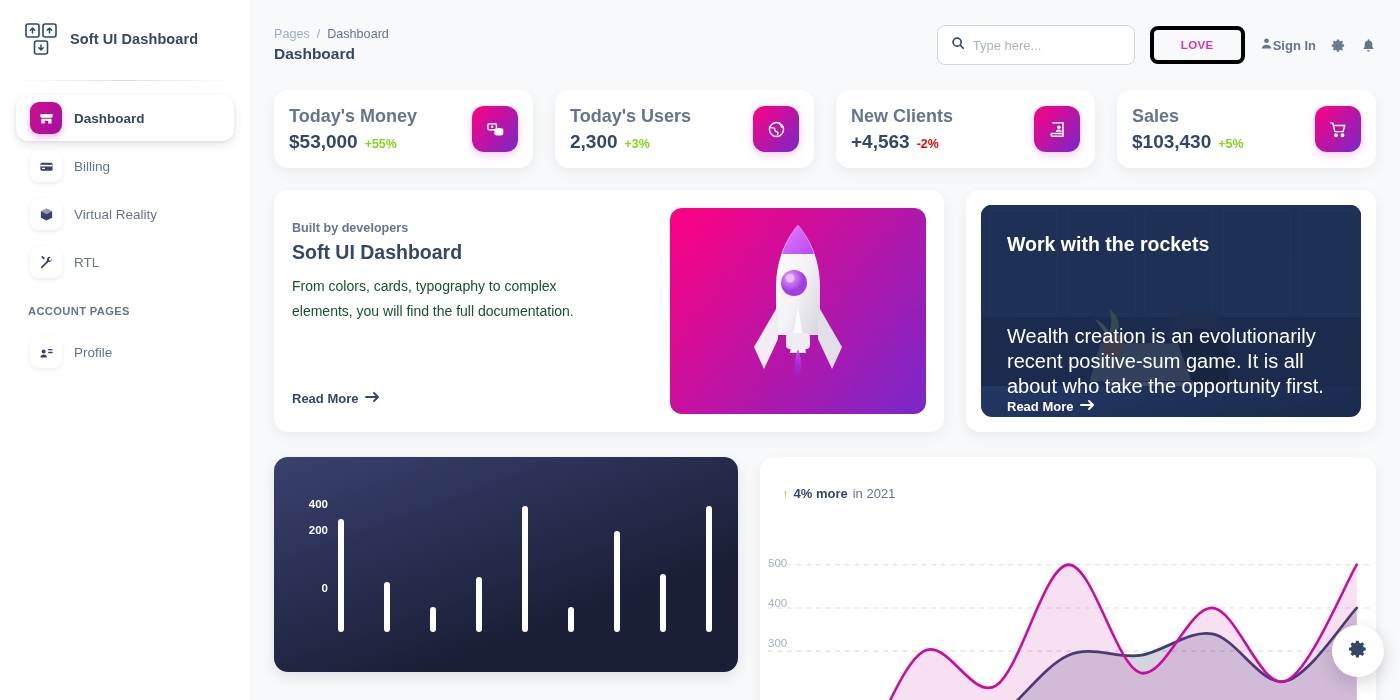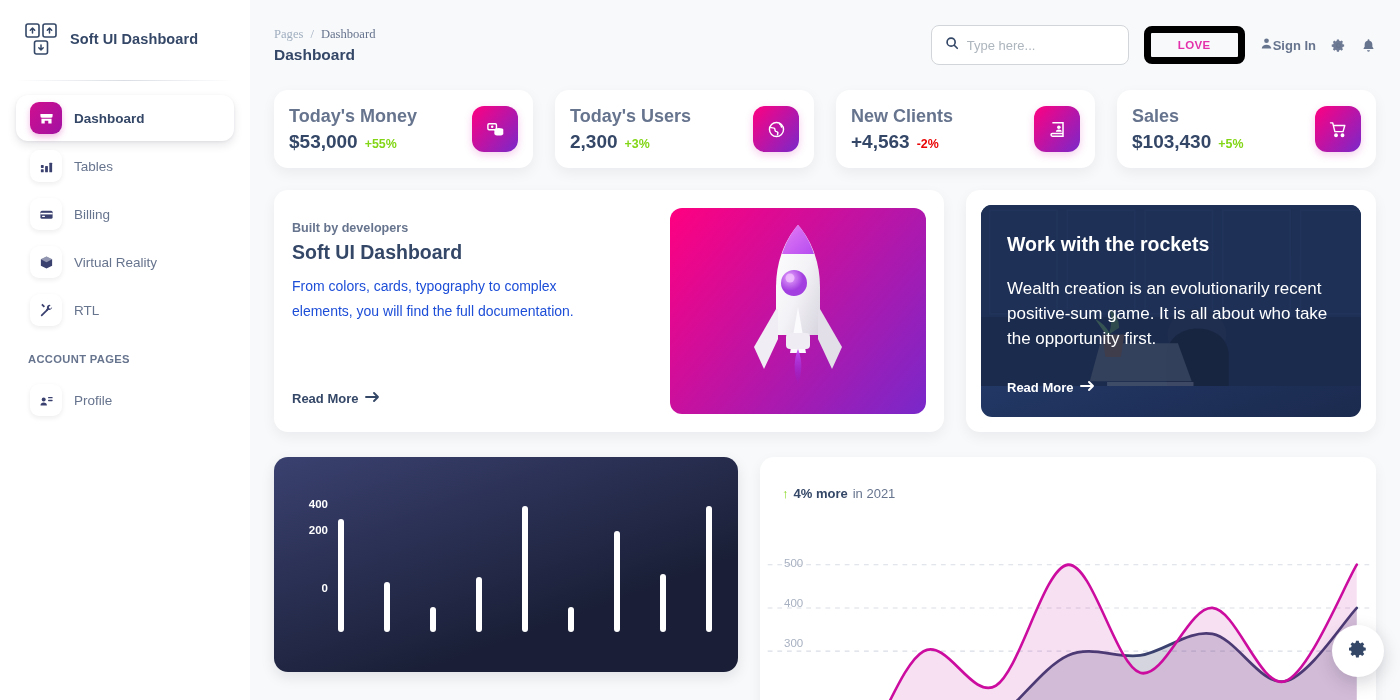--- a/index.html
+++ b/index.html
@@ -70,42 +70,42 @@
 
   
   .main { flex: 1; height: 700px; position: relative; padding: 0 16px; overflow: hidden; }
 
   
   .navbar {
     height: 90px; display: flex; align-items: center; justify-content: space-between;
     padding: 0 8px;
   }
   .crumbs { display: flex; flex-direction: column; gap: 4px; }
-  .crumb-line { display: flex; align-items: center; gap: 7px; font-size: 12.6px; font-family: Liberation Serif, serif; }
+  .crumb-line { display: flex; align-items: center; gap: 7px; font-size: 12.6px; }
   .crumb-muted { color: #a0aec0; }
   .crumb-sep { color: #a0aec0; }
   .crumb-cur { color: #67748e; }
   .page-title { font-size: 15.5px; font-weight: bold; color: #344767; }
   .nav-right { display: flex; align-items: center; gap: 15px; }
   .search-box {
     width: 198px; height: 40px;
     border: 1px solid #d2d6da; border-radius: 8px;
     background: #fff;
     display: flex; align-items: center; gap: 8px;
     padding: 0 13px;
   }
   .search-box svg { width: 14px; height: 14px; color: #344767; flex: 0 0 14px; }
   .search-input {
     border: none; outline: none; background: transparent;
     font-family: inherit; font-size: 13px; color: #7f1d1d; width: 100%;
   }
   .search-input::placeholder { color: #adb5bd; }
   .love-btn {
     height: 38px; padding: 0 27px;
-    border: 7px solid #000000; border-radius: 8px;
+    border: 4px solid #000000; border-radius: 8px;
     background: transparent; color: #e331ab;
     font-family: inherit; font-size: 11.5px; font-weight: bold; letter-spacing: .4px;
     cursor: pointer;
   }
   .signin { display: flex; align-items: center; gap: 0; color: #67748e; font-size: 13px; font-weight: bold; cursor: pointer; }
   .signin svg { width: 13px; height: 13px; }
   .icon-btn { color: #67748e; cursor: pointer; display: flex; }
   .icon-btn svg { width: 15px; height: 15px; }
 
   
@@ -135,21 +135,21 @@
   .promo-row { display: flex; gap: 22px; padding: 22px 8px 0 8px; align-items: flex-end; }
   .promo-left {
     flex: 0 0 670px; height: 242px;
     background: #fff; border-radius: 14px;
     box-shadow: 0 5px 14px rgba(20,20,50,.06);
     display: flex; overflow: hidden; padding: 18px;
   }
   .promo-text { flex: 1; display: flex; flex-direction: column; padding: 13px 10px 8px 0; }
   .promo-eyebrow { font-size: 12.6px; font-weight: bold; color: #67748e; margin-bottom: 6px; }
   .promo-title { font-size: 19.5px; font-weight: bold; color: #344767; margin-bottom: 10px; }
-  .promo-body { font-size: 14px; line-height: 25px; color: #1d4ed8; max-width: 320px; }
+  .promo-body { font-size: 14px; line-height: 25px; color: #14532d; max-width: 320px; }
   .promo-link { margin-top: auto; font-size: 13px; font-weight: bold; color: #344767; display: flex; align-items: center; gap: 7px; cursor: pointer; }
   .promo-art {
     flex: 0 0 256px; border-radius: 12px; position: relative; overflow: hidden;
     background: linear-gradient(310deg, #7928ca 0%, #ff0080 100%);
   }
   .rocket { position: absolute; left: 50%; top: 50%; transform: translate(-50%,-50%); width: 120px; height: 180px; }
 
   .promo-right {
     flex: 1 1 0; min-width: 0; height: 242px;
     background: #fff; border-radius: 14px;
@@ -158,21 +158,21 @@
   }
   .promo-right-inner {
     width: 100%; height: 100%; border-radius: 11px; overflow: hidden;
     position: relative;
     background: linear-gradient(160deg, #1f3360 0%, #243b6b 40%, #1b2a4e 100%);
     padding: 28px 26px 22px 26px;
     display: flex; flex-direction: column;
   }
   .photo-overlay { position: absolute; inset: 0; }
   .rk-title { position: relative; font-size: 19.5px; font-weight: bold; color: #fff; margin-bottom: 20px; }
-  .rk-body { position: relative; font-size: 17px; line-height: 25px; color: #fff; max-width: 460px; }
+  .rk-body { position: relative; font-size: 20px; line-height: 25px; color: #fff; max-width: 460px; margin-top: 48px; }
   .rk-link { position: relative; margin-top: auto; font-size: 13px; font-weight: bold; color: #fff; display: flex; align-items: center; gap: 7px; cursor: pointer; }
 
   
   .charts-row { display: flex; gap: 22px; padding: 25px 8px 0 8px; }
   .chart-dark {
     flex: 0 0 464px; height: 215px;
     border-radius: 14px;
     background: linear-gradient(160deg, #3a416f 0%, #1a1f37 70%);
     box-shadow: 0 5px 14px rgba(20,20,50,.10);
     position: relative; padding: 24px 20px 12px 20px;
@@ -192,21 +192,21 @@
     box-shadow: 0 5px 14px rgba(20,20,50,.06);
     padding: 20px 20px 0 22px;
     position: relative; overflow: hidden;
   }
   .so-title { font-size: 15.5px; font-weight: bold; color: #344767; }
   .so-sub { font-size: 13px; color: #67748e; margin-top: 9px; display: flex; align-items: center; gap: 5px; }
   .so-sub b { color: #344767; }
   .so-arrow { color: #82d616; font-size: 13px; font-weight: bold; }
   .line-area { position: absolute; left: 0; right: 0; top: 84px; bottom: -40px; }
   .line-area svg { width: 100%; height: 100%; display: block; }
-  .yl { position: absolute; left: 24px; font-size: 11.5px; color: #a8b1c1; transform: translateY(-50%); }
+  .yl { position: absolute; left: 8px; font-size: 11.5px; color: #a8b1c1; transform: translateY(-50%); }
 
   .fab {
     position: absolute; right: 16px; top: 625px;
     width: 52px; height: 52px; border-radius: 50%;
     background: #fff;
     box-shadow: 0 6px 18px rgba(20,20,50,.18);
     display: flex; align-items: center; justify-content: center;
     color: #344767; cursor: pointer; z-index: 20;
   }
   .fab svg { width: 20px; height: 20px; }
@@ -234,31 +234,20 @@
 
     <nav class="nav">
       <div class="nav-item active">
         <span class="nav-icon">
           <svg viewBox="0 0 16 16" fill="currentColor">
               <path d="M1.5 3.2h13v2.1a2 2 0 0 1-2 2h-9a2 2 0 0 1-2-2V3.2Z"></path>
               <path d="M2.6 8.2h10.8v5.1H9.9v-3H6.1v3H2.6V8.2Z"></path>
             </svg>
         </span>
         <span class="nav-label">Dashboard</span>
-      </div>
-      <div class="nav-item">
-        <span class="nav-icon">
-          <svg viewBox="0 0 16 16" fill="currentColor">
-              <rect x="2" y="11" width="3" height="3.2" rx=".6"></rect>
-              <rect x="6.5" y="7.5" width="3" height="6.7" rx=".6"></rect>
-              <rect x="11" y="4" width="3" height="10.2" rx=".6"></rect>
-              <rect x="2" y="6.5" width="3" height="3" rx=".6"></rect>
-            </svg>
-        </span>
-        <span class="nav-label">Tables</span>
       </div>
       <div class="nav-item">
         <span class="nav-icon">
           <svg viewBox="0 0 16 16" fill="currentColor">
               <rect x="1.5" y="4" width="13" height="8.4" rx="1.6"></rect>
               <rect x="1.5" y="6.2" width="13" height="1.7" fill="#fff"></rect>
               <rect x="3.2" y="9.3" width="3.2" height="1.4" rx=".5" fill="#fff"></rect>
             </svg>
         </span>
         <span class="nav-label">Billing</span>

